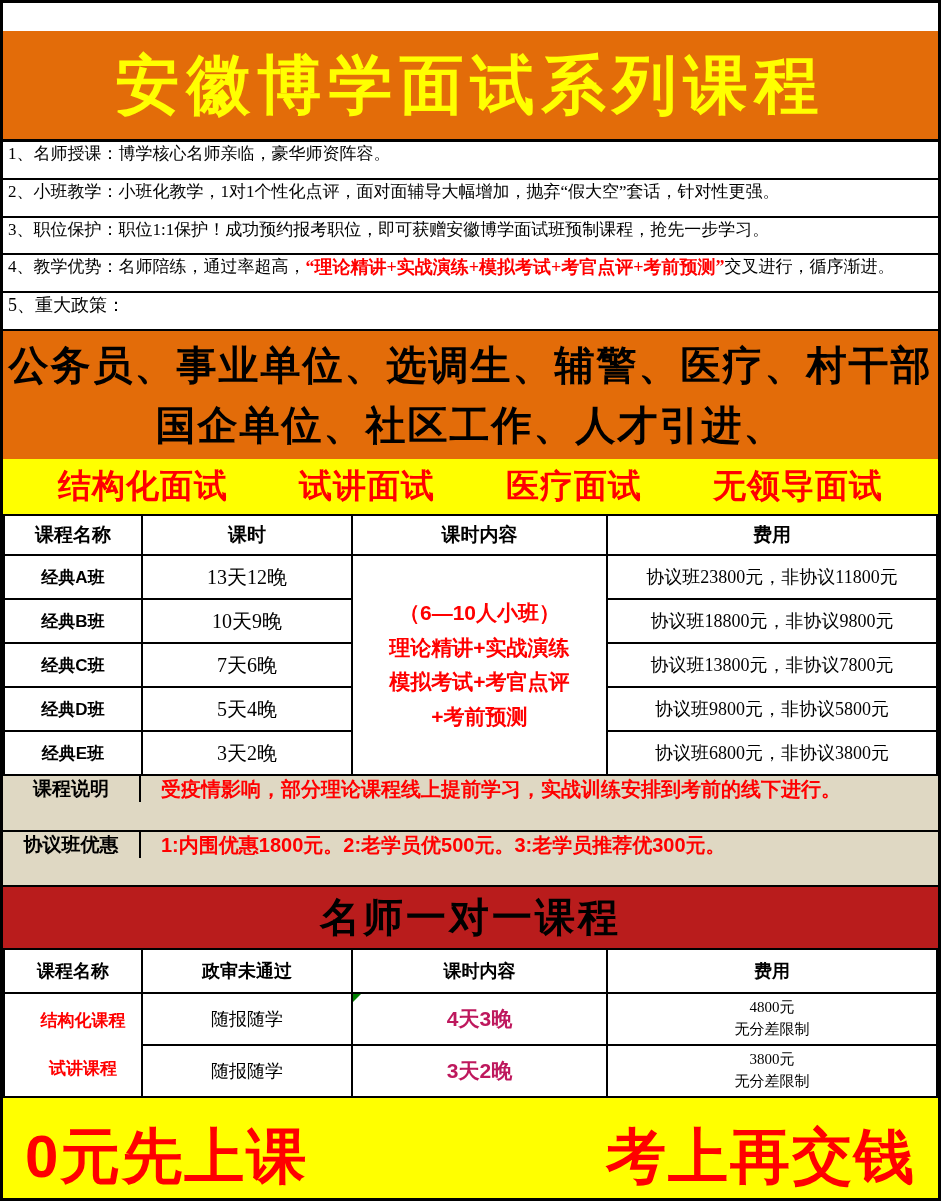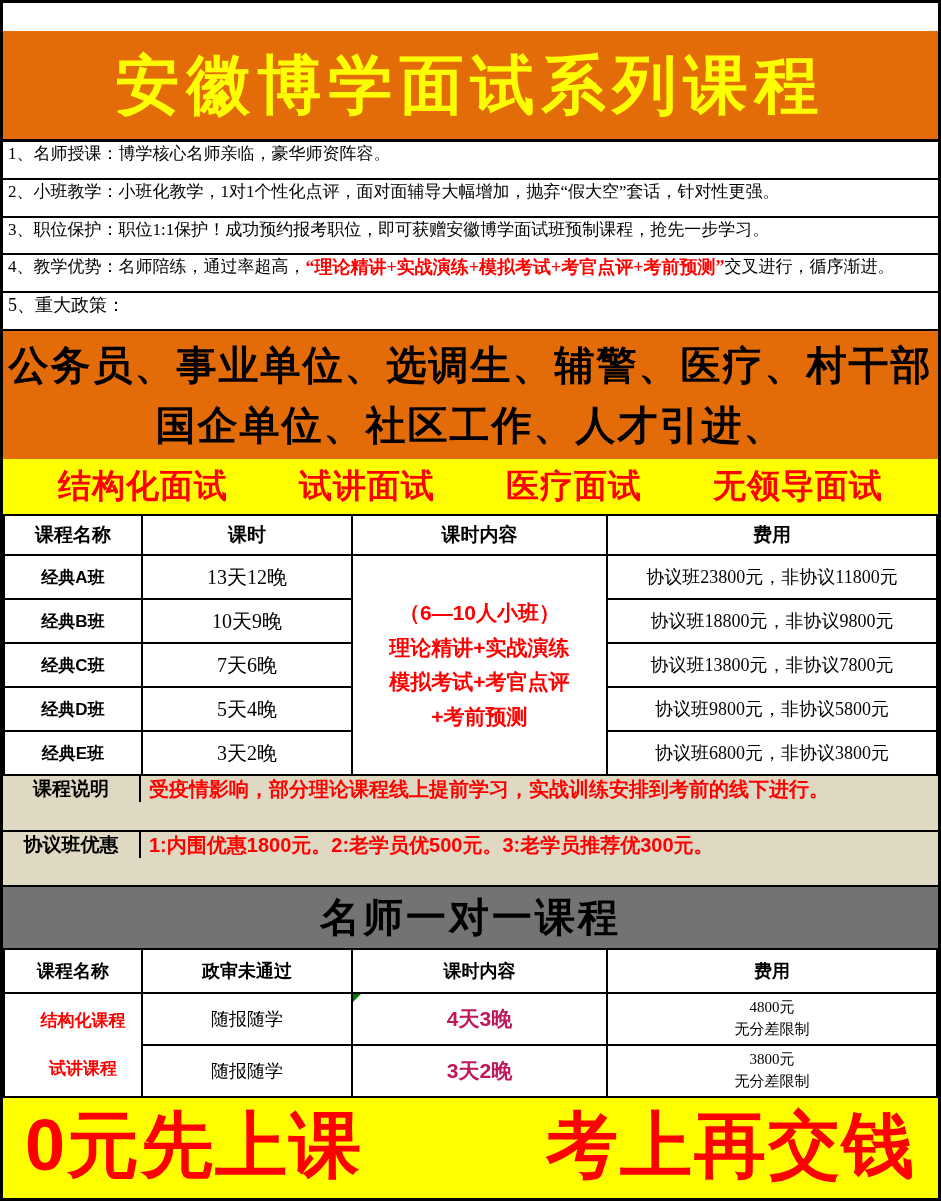--- a/index.html
+++ b/index.html
@@ -60,47 +60,47 @@
   .note-row{
     height:57px; background:#DFD8C3; border-bottom:2px solid #000;
     display:flex; align-items:flex-start;
   }
   .note-row .note-label{
     width:138px; flex:0 0 138px; border-right:2px solid #000;
     display:flex; align-items:center; justify-content:center;
     font-weight:bold; font-size:19px; color:#000;
   }
   .note-row .note-text{
-    flex:1; display:flex; align-items:center; padding-left:8px;
+    flex:1; display:flex; align-items:center; padding-left:20px;
     color:#FF0000; font-weight:bold; font-size:20px; white-space:nowrap; overflow:hidden;
   }
   
   .band2{
-    height:63px; background:#737373; color:#000;
+    height:63px; background:#b91c1c; color:#000;
     display:flex; align-items:center; justify-content:center;
     font-weight:bold; font-size:40px; letter-spacing:3px;
   }
   .t2{ height:148px; }
   .t2 th{ height:44px; font-size:18px; font-weight:bold; color:#000; }
   .t2 td{ height:52px; }
   .t2 .course-cell{ color:#FF0000; font-weight:bold; font-size:17px; }
   .t2 .course-cell .course-line{ display:block; line-height:48px;margin-left:20px; }
   .t2 .time{ font-size:18px; font-family:"Liberation Serif", serif; }
   .t2 .duration{ color:#be185d; font-weight:bold; font-size:21px; position:relative; }
   .t2 .fee2{ font-size:15px; line-height:1.45; font-family:"Liberation Serif", serif; }
   .green-marker{
     position:absolute; top:0; left:0; width:0; height:0;
     border-top:8px solid #008000; border-right:8px solid transparent;
   }
   
   .bottom-band{
     height:104px; background:#FFFF00;
-    display:flex; align-items:flex-start; justify-content:space-between;
+    display:flex; align-items:flex-end; justify-content:space-between;
     padding:0 22px;
-    color:#FF0000; font-weight:bold; font-size:72px; letter-spacing:2px;
+    color:#FF0000; font-weight:bold; font-size:60px; letter-spacing:2px;
     white-space:nowrap;
   }
 </style>
 </head>
 <body>
 
 <div class="poster">
 
   <div class="title-band">
     <span class="title">安徽博学面试系列课程</span>

